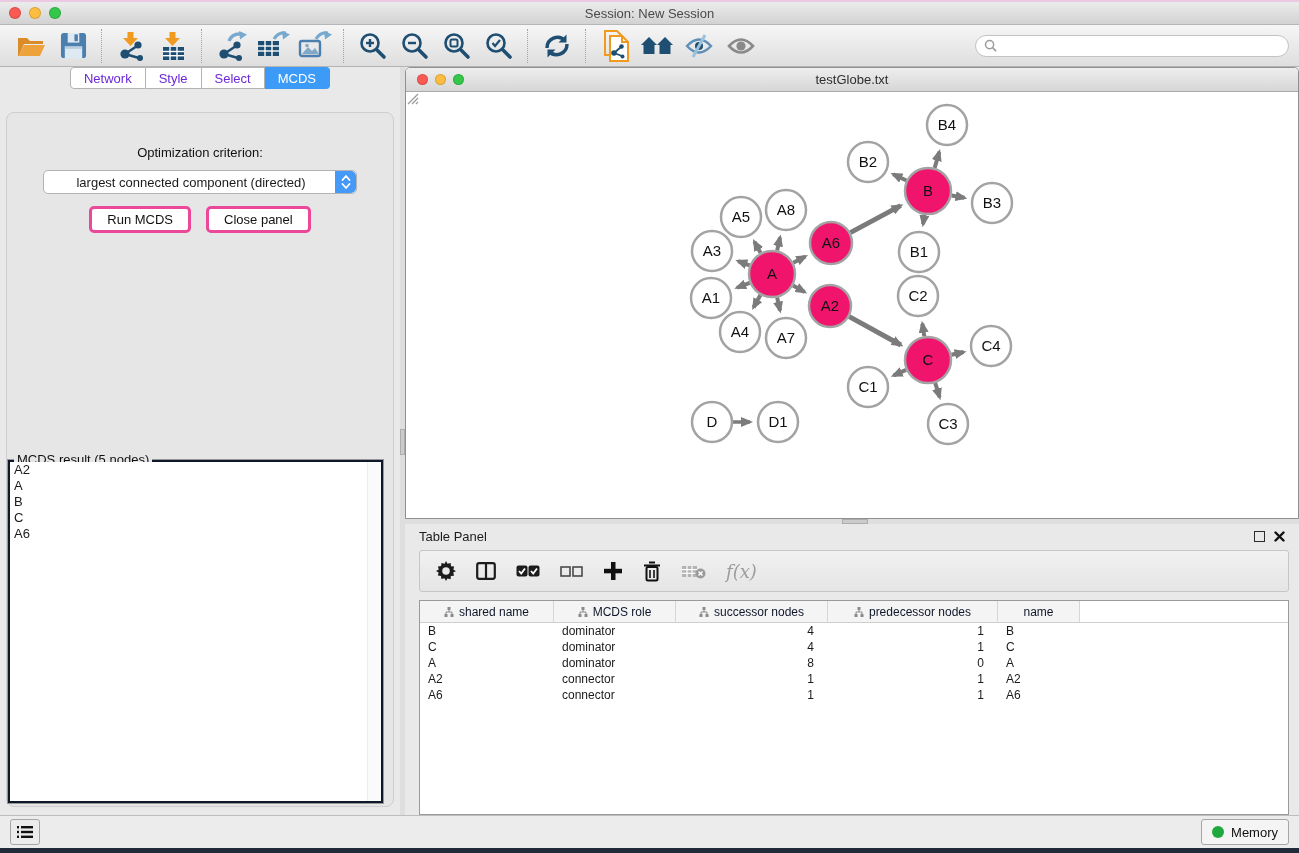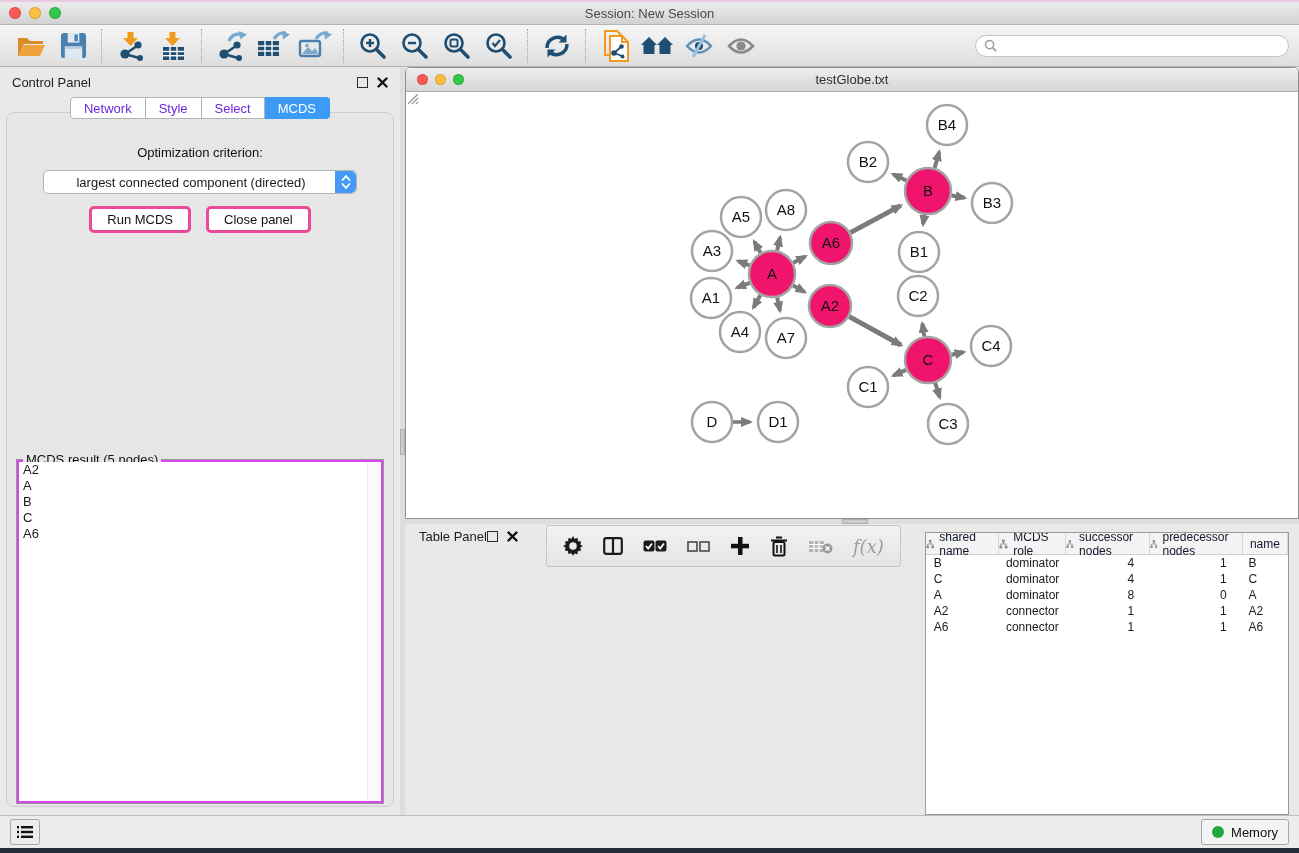--- a/index.html
+++ b/index.html
@@ -34,21 +34,21 @@
   .seg:first-child{border-left:1px solid #b3b3b3;border-radius:4px 0 0 4px;}
   .seg:last-child{border-radius:0 4px 4px 0;}
   .seg.active{background:#3d9bf8;border-color:#3d9bf8;color:#fff;}
   .cp-body{position:absolute;left:6px;right:6px;top:45px;bottom:8px;background:#e6e6e6;border:1px solid #cecece;border-radius:8px;z-index:1;}
   .opt-label{margin-top:32px;text-align:center;font-size:13px;color:#111;}
   .dropdown{margin:10px auto 0;width:312px;height:22px;background:#fff;border:1px solid #b3b3b3;border-radius:5px;position:relative;display:flex;align-items:center;justify-content:center;font-size:13px;}
   .dd-value{padding-right:18px;}
   .stepper{position:absolute;right:0;top:0;width:21px;height:22px;background:#459af7;border-radius:0 5px 5px 0;display:grid;place-items:center;}
   .btn-row{display:flex;justify-content:center;gap:15px;margin-top:12px;}
   .btn{height:21px;padding:0 15px;background:#fff;border:3px solid #ec4899;border-radius:5px;font-size:13px;display:flex;align-items:center;color:#111;}
-  .result-group{position:absolute;left:9px;right:9px;top:346px;height:343px;border:1px solid #979797;background:#d946ef;}
+  .result-group{position:absolute;left:0;right:9px;top:346px;height:343px;border:1px solid #979797;background:#0f172a;}
   .result-legend{position:absolute;top:-8px;left:6px;background:#e6e6e6;padding:0 3px;font-size:13px;line-height:15px;color:#111;}
   .result-list{position:absolute;inset:2px;background:#fff;font-size:13px;overflow:hidden;}
   .result-item{height:16px;line-height:16px;padding-left:4px;}
   .result-scroll{position:absolute;top:2px;bottom:2px;right:2px;width:13px;background:#fafafa;border-left:1px solid #ededed;}
 
   
   .vsplit{width:5px;background:#dedede;position:relative;flex:0 0 auto;}
   .vsplit-handle{position:absolute;top:362px;left:0;width:5px;height:26px;background:#cbcbcb;border:1px solid #adadad;box-sizing:border-box;}
 
   
@@ -62,21 +62,21 @@
   .net-title{position:absolute;left:0;right:0;text-align:center;font-size:13px;color:#2f2f2f;}
   .canvas{position:relative;height:427px;}
   .canvas svg{position:absolute;left:0;top:0;}
   .grip{position:absolute;right:1px;bottom:1px;}
 
   
   .hsplit{height:5px;background:#dedede;position:relative;flex:0 0 auto;}
   .hsplit-handle{position:absolute;left:437px;top:0;height:5px;width:26px;background:#cbcbcb;border:1px solid #adadad;box-sizing:border-box;}
 
   
-  .tpanel{flex:1;display:flex;flex-direction:row;min-height:0;background:#e9e9e9;}
+  .tpanel{flex:1;display:flex;flex-direction:column;min-height:0;background:#e9e9e9;}
   .tp-header{height:25px;display:flex;align-items:center;padding:0 14px;flex:0 0 auto;}
   .tp-toolbar{margin:1px 10px 0 14px;height:40px;border:1px solid #c6c6c6;background:linear-gradient(#f1f1f1,#e5e5e5);border-radius:3px;display:flex;align-items:center;gap:20px;padding:0 16px;flex:0 0 auto;}
   .fx{font-family:"DejaVu Serif",serif;font-style:italic;font-size:18px;color:#9c9c9c;}
   .tp-table{margin:8px 10px 0 14px;flex:1;background:#fff;border:1px solid #9a9a9a;overflow:hidden;font-size:12px;min-height:0;}
   .thead{display:flex;height:21px;background:#f4f4f4;border-bottom:1px solid #cfcfcf;}
   .th{display:flex;align-items:center;justify-content:center;gap:5px;border-right:1px solid #d6d6d6;box-sizing:border-box;color:#0f172a;}
   .th-fill{flex:1;background:#fff;}
   .c0{width:134px;} .c1{width:122px;} .c2{width:152px;} .c3{width:170px;} .c4{width:82px;}
   .trow{display:flex;height:16px;line-height:16px;}
   .td{box-sizing:border-box;padding:0 8px;overflow:hidden;white-space:nowrap;}
@@ -259,32 +259,20 @@
           <circle cx="6" cy="6" r="4.4" fill="none" stroke="#9a9a9a" stroke-width="1.6"></circle>
           <line x1="9.4" y1="9.4" x2="13" y2="13" stroke="#9a9a9a" stroke-width="1.8"></line>
         </svg>
       <input type="text" value="" style="">
     </div>
   </div>
 
   <div class="mainrow">
 
     <div class="cpanel">
-      <div class="cp-header">
-        <span class="panel-title">Control Panel</span>
-        <span class="panel-wicons">
-          <span class="float-box"></span>
-          <svg width="11" height="11" viewBox="0 0 11 11">
-              <g stroke="#111" stroke-width="2.4" stroke-linecap="round">
-                <line x1="1.5" y1="1.5" x2="9.5" y2="9.5"></line>
-                <line x1="9.5" y1="1.5" x2="1.5" y2="9.5"></line>
-              </g>
-            </svg>
-        </span>
-      </div>
       <div class="seg-tabs">
         <div class="seg">Network</div>
         <div class="seg">Style</div>
         <div class="seg">Select</div>
         <div class="seg active">MCDS</div>
       </div>
       <div class="cp-body">
         <div class="opt-label">Optimization criterion:</div>
         <div class="dropdown">
           <span class="dd-value">largest connected component (directed)</span>

